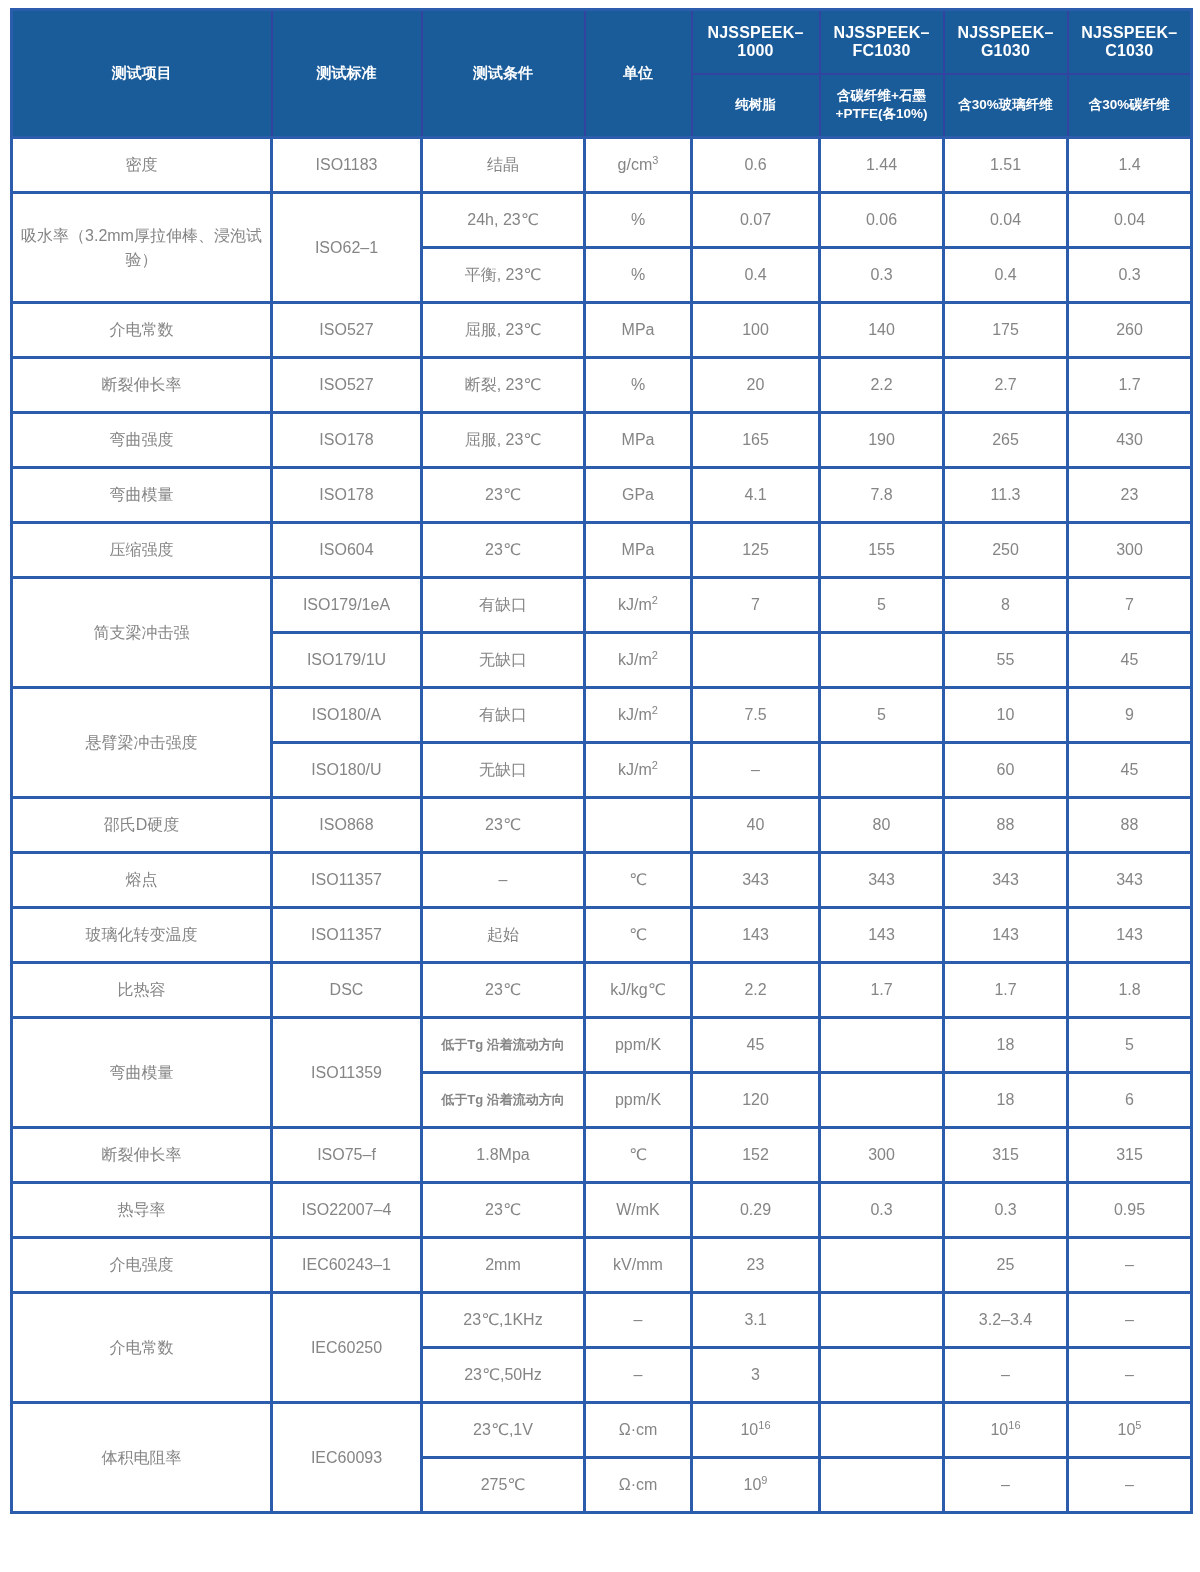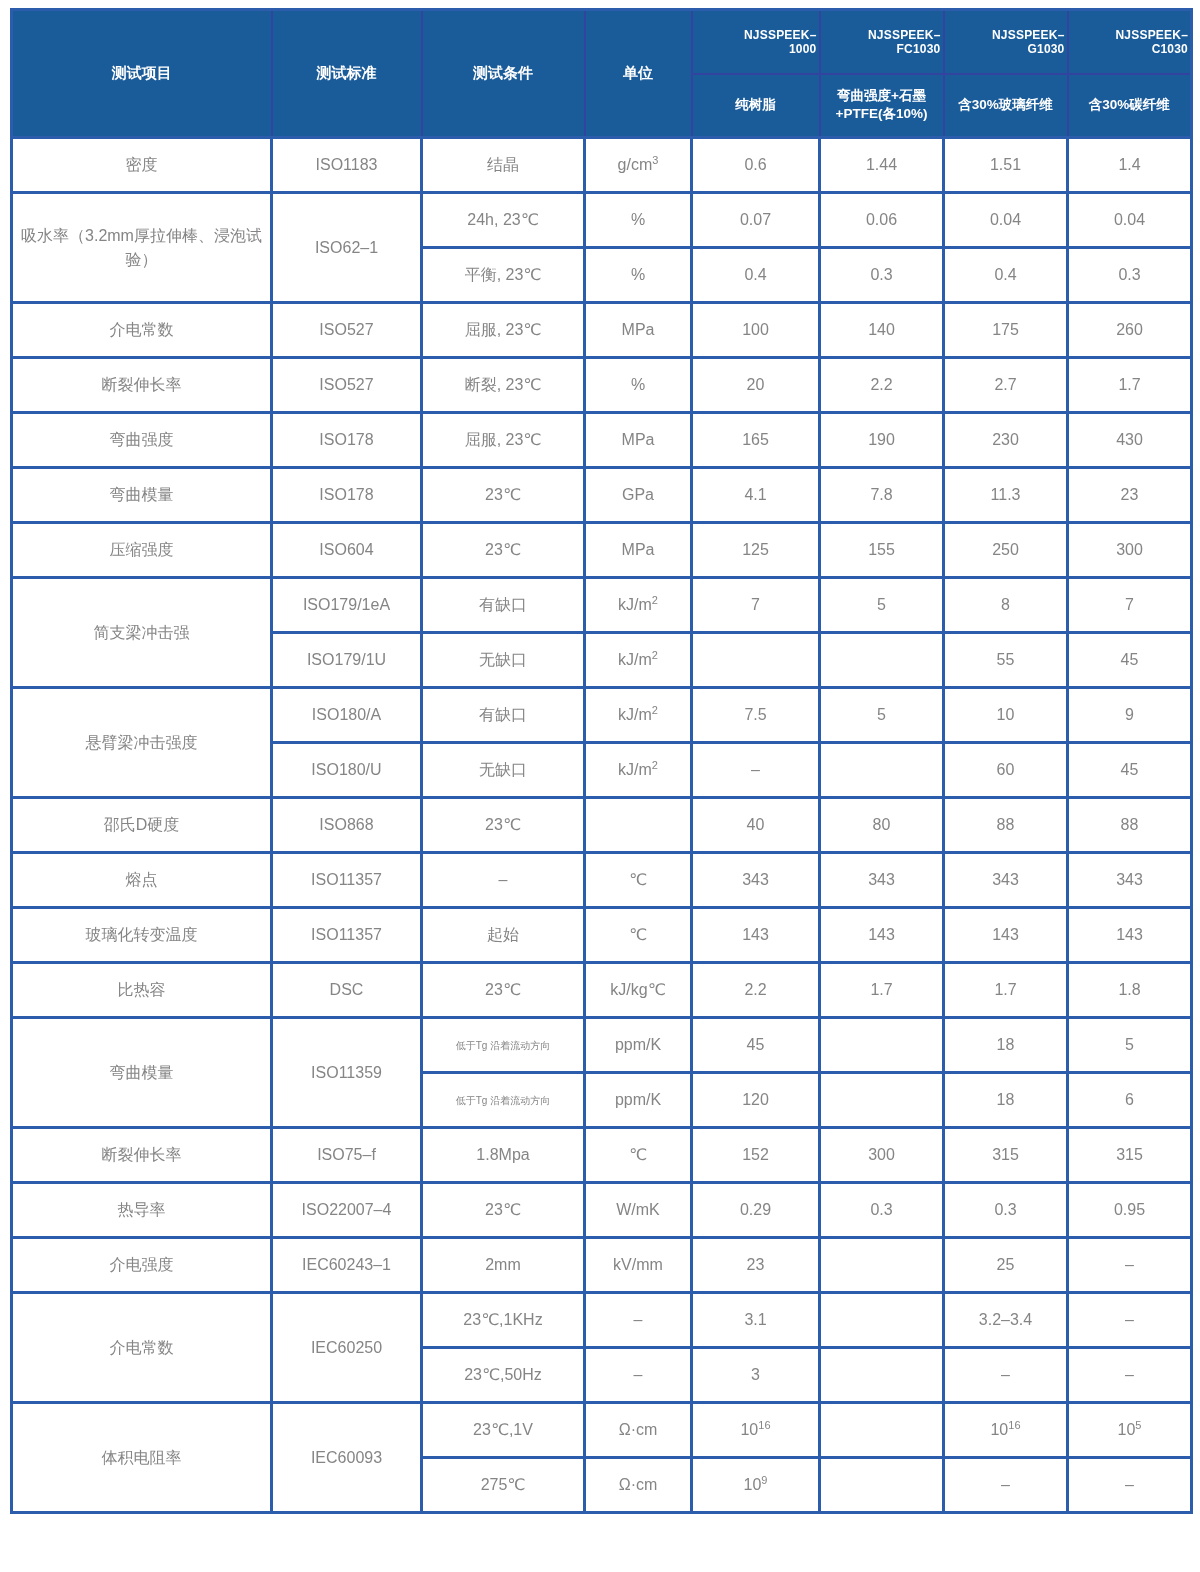--- a/index.html
+++ b/index.html
@@ -21,35 +21,35 @@
     background: #1A5B99;
     color: #ffffff;
     border: 2px solid #3244A0;
     font-weight: 700;
     text-align: center;
     vertical-align: middle;
     white-space: pre-line;
     padding: 4px 2px;
   }
   thead th.col-title { font-size: 15px; }
-  thead th.prod-name { font-size: 12px; height: 64px; letter-spacing: 0.2px; text-align: right; }
+  thead th.prod-name { font-size: 16px; height: 64px; letter-spacing: 0.2px; }
   thead th.prod-desc { font-size: 13.5px; height: 64px; line-height: 1.35; }
 
   tbody td {
     background: #ffffff;
     border: 3px solid #2B5DAC;
     color: #858585;
     text-align: center;
     vertical-align: middle;
     font-size: 16px;
     height: 55px;
     padding: 10px 6px;
     line-height: 1.5;
   }
-  tbody td.small { font-size: 10px; padding: 10px 2px; }
+  tbody td.small { font-size: 13px; padding: 10px 2px; font-weight: bold; }
   sup { font-size: 11px; line-height: 0; }
 </style>
 </head>
 <body>
 
 <div class="page">
   <table class="spec">
     <colgroup>
       <col style="width:260px">
         <col style="width:150px">
@@ -70,21 +70,21 @@
 1000</th>
         <th class="prod-name">NJSSPEEK–
 FC1030</th>
         <th class="prod-name">NJSSPEEK–
 G1030</th>
         <th class="prod-name">NJSSPEEK–
 C1030</th>
       </tr>
       <tr>
         <th class="prod-desc">纯树脂</th>
-        <th class="prod-desc">弯曲强度+石墨
+        <th class="prod-desc">含碳纤维+石墨
 +PTFE(各10%)</th>
         <th class="prod-desc">含30%玻璃纤维</th>
         <th class="prod-desc">含30%碳纤维</th>
       </tr>
     </thead>
     <tbody id="table-body">
         <tr>
           <td>密度</td>
           <td>ISO1183</td>
           <td>结晶</td>
@@ -132,21 +132,21 @@
           <td>2.7</td>
           <td>1.7</td>
         </tr>
         <tr>
           <td>弯曲强度</td>
           <td>ISO178</td>
           <td>屈服, 23℃</td>
           <td>MPa</td>
           <td>165</td>
           <td>190</td>
-          <td>230</td>
+          <td>265</td>
           <td>430</td>
         </tr>
         <tr>
           <td>弯曲模量</td>
           <td>ISO178</td>
           <td>23℃</td>
           <td>GPa</td>
           <td>4.1</td>
           <td>7.8</td>
           <td>11.3</td>

